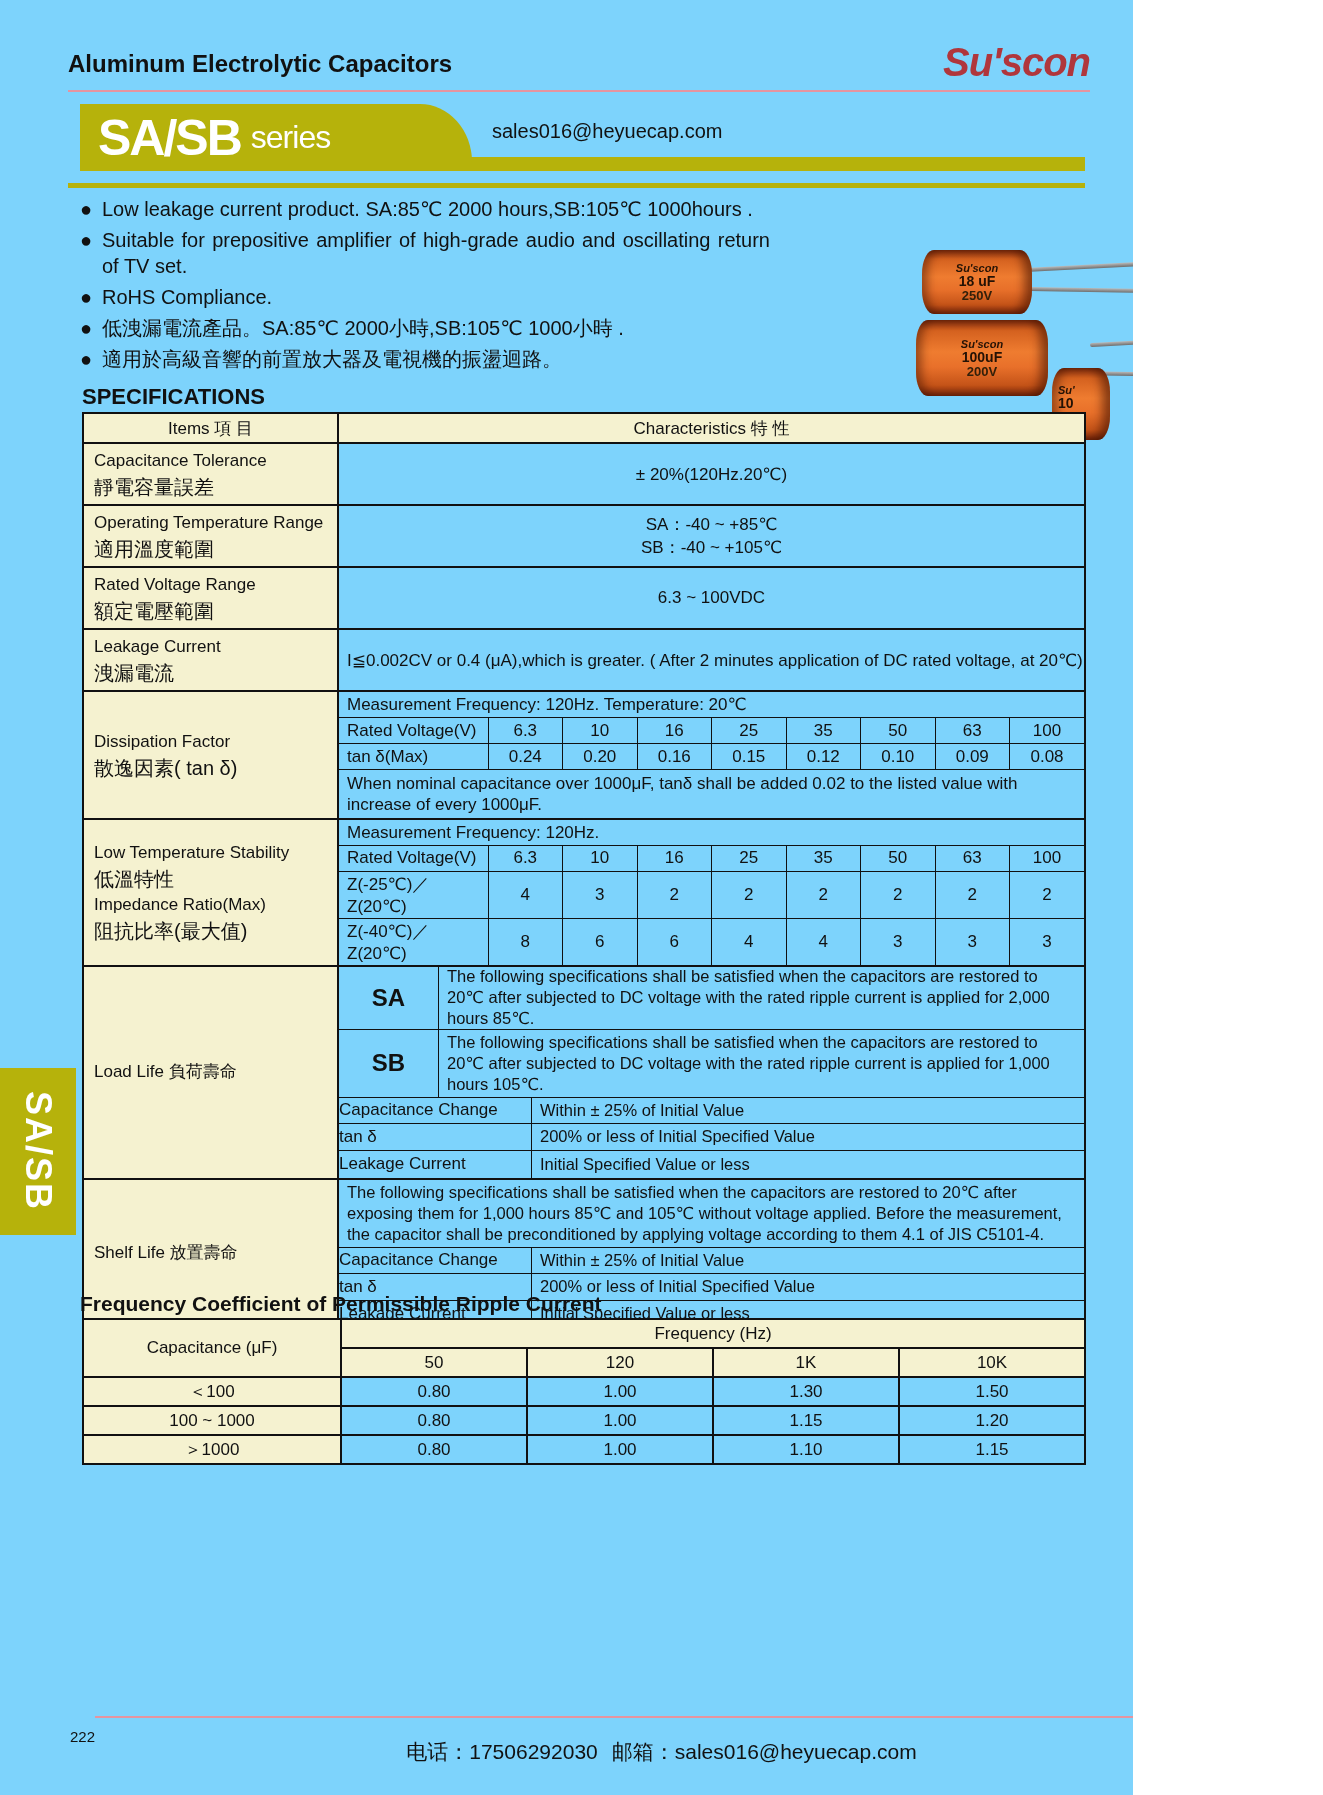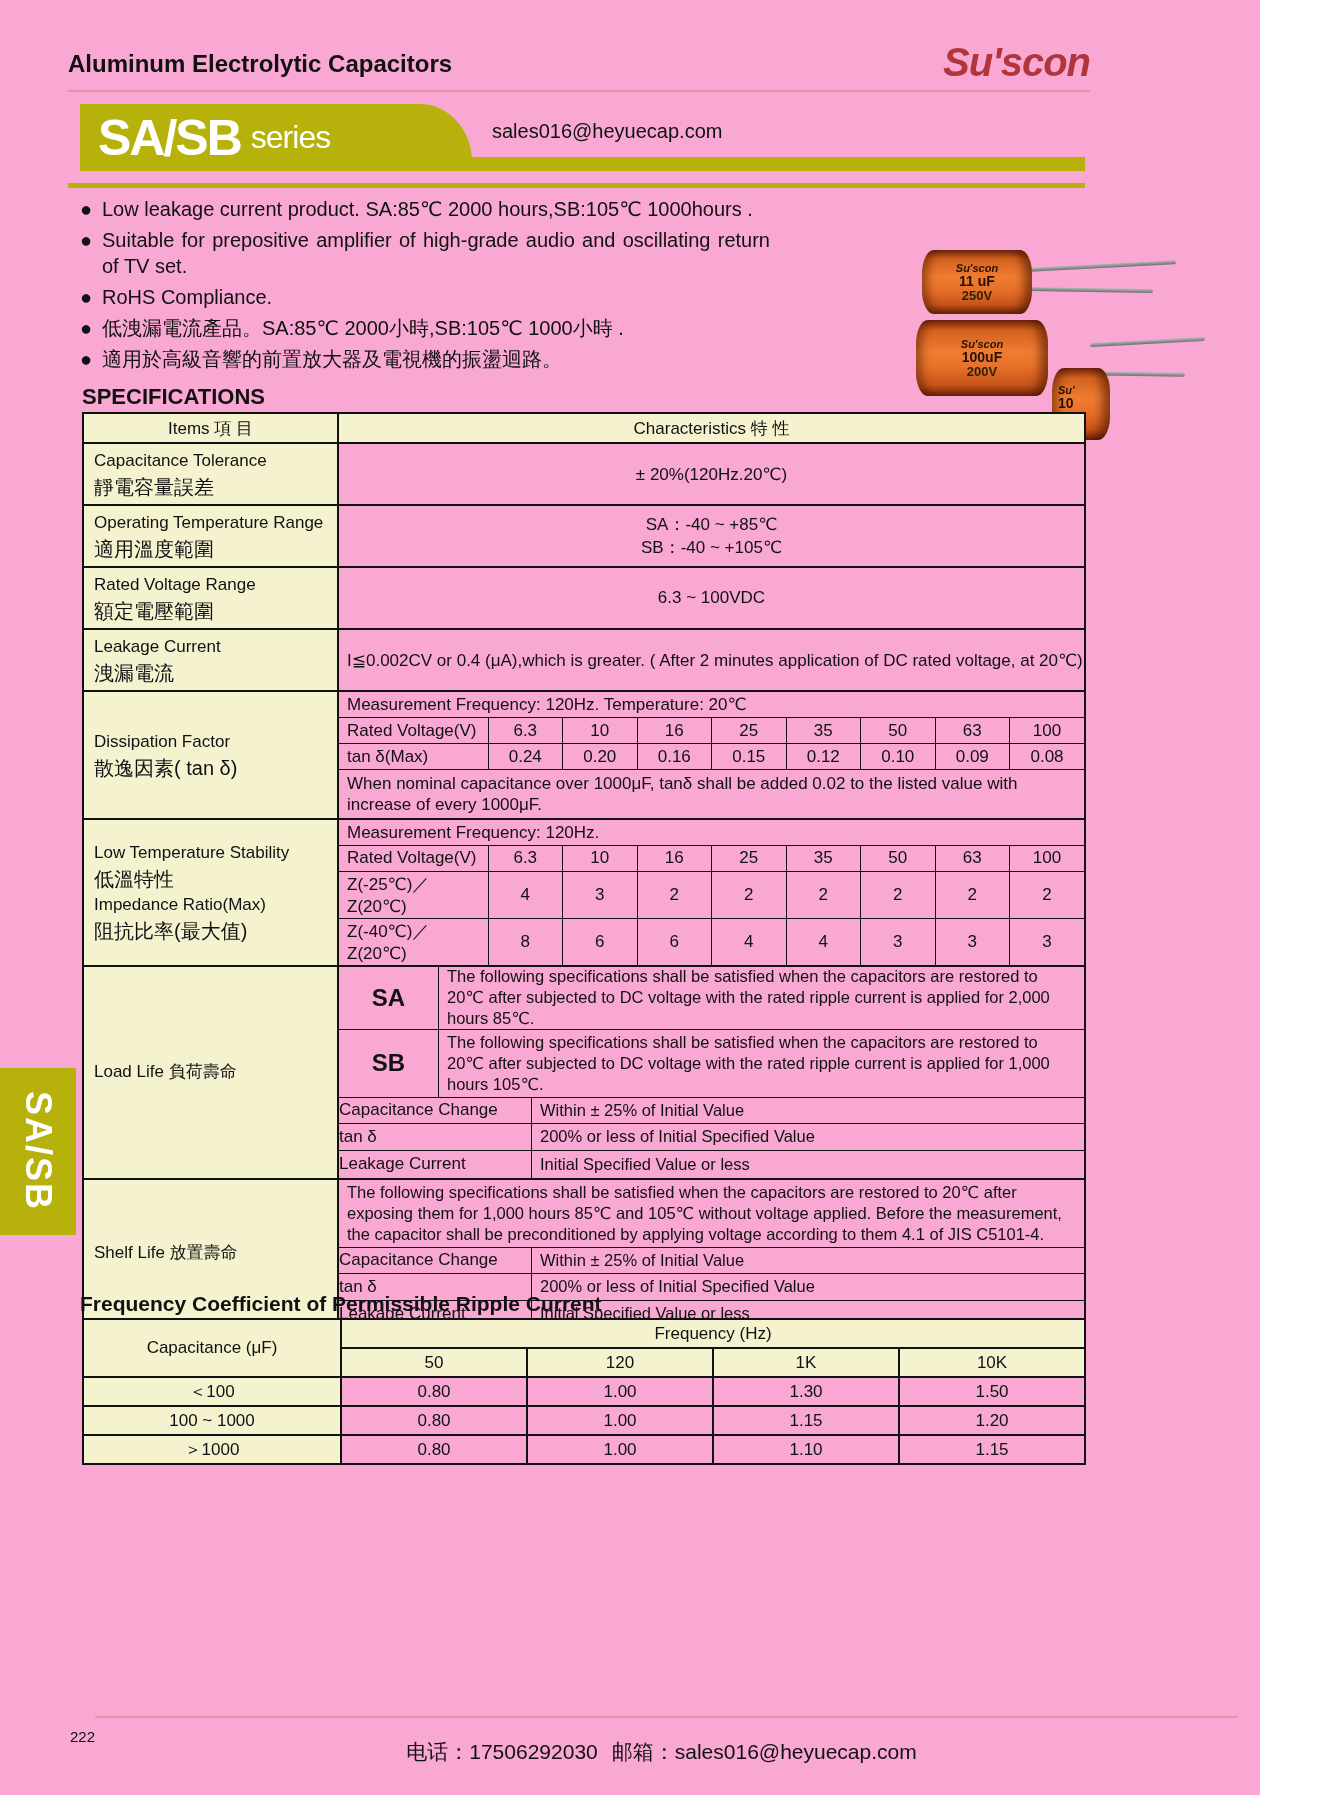--- a/index.html
+++ b/index.html
@@ -1,18 +1,18 @@
 <!DOCTYPE html>
 <html><head>
 <meta charset="utf-8">
 <style>
   * { margin:0; padding:0; box-sizing:border-box; }
   html,body { background:#ffffff; }
   body { font-family:"Liberation Sans","DejaVu Sans",sans-serif; color:#111; }
-  .page { position:relative; width:1260px; height:1795px; background:#f9a8d4; overflow:hidden; }
+  .page { position:relative; width:1133px; height:1795px; background:#7dd3fc; overflow:hidden; }
 
   
   .hdr-title { position:absolute; left:68px; top:50px; font-size:24px; font-weight:bold; color:#111; }
   .brand { position:absolute; left:905px; top:40px; width:185px; text-align:right;
            font-size:40px; font-weight:bold; font-style:italic; color:#b0363c; letter-spacing:-1px; }
   .hdr-rule { position:absolute; left:68px; top:90px; width:1022px; height:2px; background:#e594a0; }
 
   
   .banner-strip { position:absolute; left:80px; top:157px; width:1005px; height:14px; background:#b6b20b; }
   .banner-block { position:absolute; left:80px; top:104px; width:392px; height:67px; background:#b6b20b;
@@ -138,21 +138,21 @@
     </div>
   </div>
 
   <div class="photo">
     <div class="lead l1"></div>
     <div class="lead l2"></div>
     <div class="lead l3"></div>
     <div class="lead l4"></div>
     <div class="cap cap1">
       <span class="c-brand">Su'scon</span>
-      <span class="c-val">11 uF</span>
+      <span class="c-val">18 uF</span>
       <span class="c-volt">250V</span>
     </div>
     <div class="cap cap2">
       <span class="c-brand">Su'scon</span>
       <span class="c-val">100uF</span>
       <span class="c-volt">200V</span>
     </div>
     <div class="cap cap3">
       <span class="c-brand">Su'</span>
       <span class="c-val">10</span>

